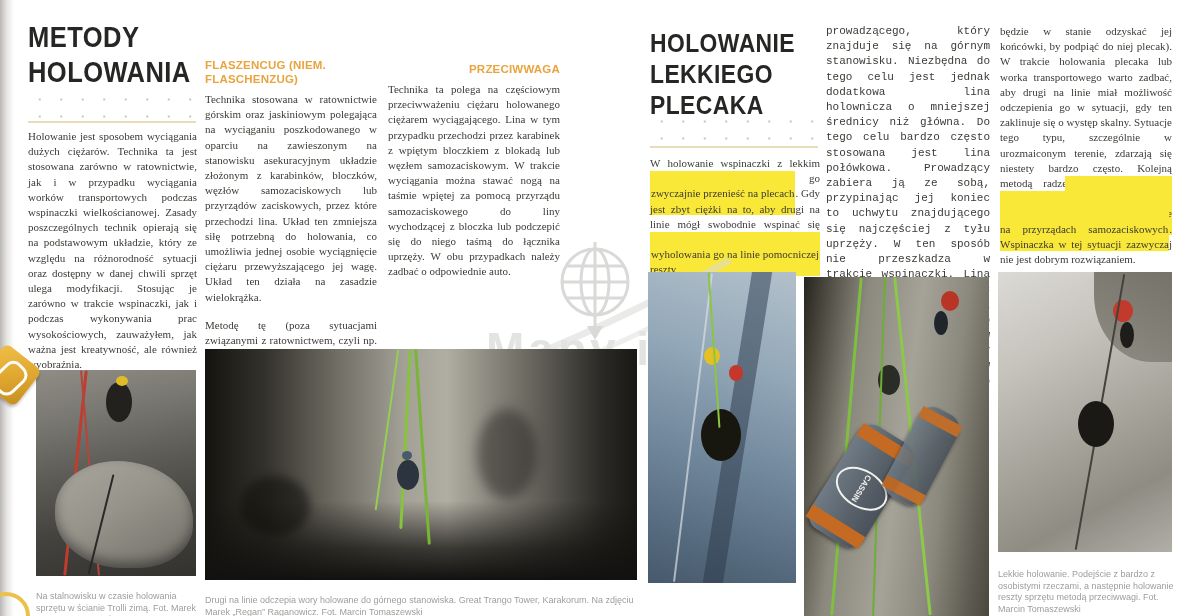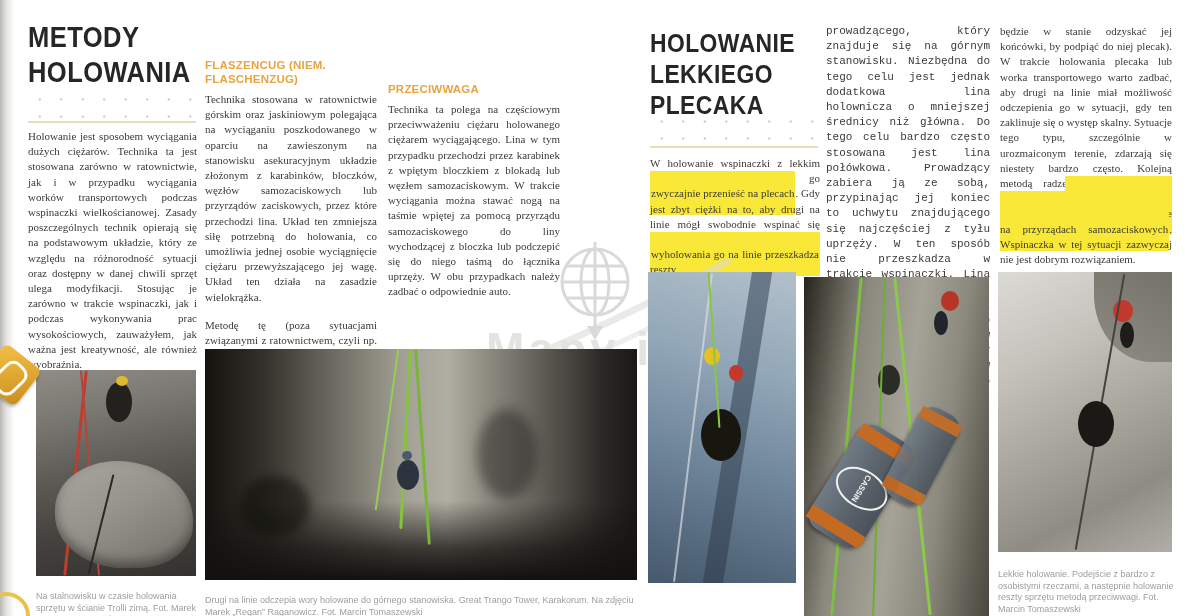--- a/index.html
+++ b/index.html
@@ -90,21 +90,21 @@
       <p>Holowanie jest sposobem wyciągania dużych ciężarów. Technika ta jest stosowana zarówno w ratownictwie, jak i w przypadku wyciągania worków transportowych podczas wspinaczki wielkościanowej. Zasady poszczególnych technik opierają się na podstawowym układzie, który ze względu na różnorodność sytuacji oraz dostępny w danej chwili sprzęt ulega modyfikacji. Stosując je zarówno w trakcie wspinaczki, jak i podczas wykonywania prac wysokościowych, zauważyłem, jak ważna jest kreatywność, ale również wyobraźnia.</p>
     </div>
 
     <div class="col" style="left:205px;top:22px;width:172px;margin-top:36px;">
       <h3 class="sechead">FLASZENCUG (NIEM. FLASCHENZUG)</h3>
       <p>Technika stosowana w ratownictwie górskim oraz jaskiniowym polegająca na wyciąganiu poszkodowanego w oparciu na zawieszonym na stanowisku asekuracyjnym układzie złożonym z karabinków, bloczków, węzłów samozaciskowych lub przyrządów zaciskowych, przez które przechodzi lina. Układ ten zmniejsza siłę potrzebną do holowania, co umożliwia jednej osobie wyciągnięcie ciężaru przewyższającego jej wagę. Układ ten działa na zasadzie wielokrążka.</p>
       <p>Metodę tę (poza sytuacjami związanymi z ratownictwem, czyli np. wyciąganiem poszkodowanego ze szczeliny, do górnego stanowiska) stosuje się również w czasie wielodniowych wspinaczek, w trakcie których zespół ma do wyciągnięcia</p>
     </div>
 
     <div class="col" style="left:388px;top:22px;width:172px;">
-      <h3 class="sechead" style="margin-top:60px;">PRZECIWWAGA</h3>
+      <h3 class="sechead" style="margin-top:40px;text-align:right;">PRZECIWWAGA</h3>
       <p>Technika ta polega na częściowym przeciwważeniu ciężaru holowanego ciężarem wyciągającego. Lina w tym przypadku przechodzi przez karabinek z wpiętym bloczkiem z blokadą lub węzłem samozaciskowym. W trakcie wyciągania można stawać nogą na taśmie wpiętej za pomocą przyrządu samozaciskowego do liny wychodzącej z bloczka lub podczepić się do niego taśmą do łącznika uprzęży. W obu przypadkach należy zadbać o odpowiednie auto.</p>
     </div>
 
     <figure class="photo ph1" style="left:36px;top:370px;width:160px;height:206px;">
       <div class="shape blob" style="left:44%;top:6%;width:26px;height:40px;background:#22211e;"></div>
       <div class="shape blob" style="left:50%;top:3%;width:12px;height:10px;background:#dfba2a;"></div>
       <div class="rope" style="left:24%;top:0;width:2.5px;height:100%;background:#c03c2e;transform:rotate(6deg);"></div>
       <div class="rope" style="left:33%;top:0;width:2px;height:100%;background:#b5453a;transform:rotate(-5deg);"></div>
       <div class="shape" style="left:12%;top:44%;width:86%;height:52%;border-radius:45% 55% 40% 50%;background:linear-gradient(150deg,#aaa79f 0%,#96938b 45%,#716e67 100%);box-shadow:inset 0 -6px 12px rgba(0,0,0,.4);"></div>
       <div class="rope" style="left:40%;top:50%;width:2px;height:50%;background:#2a2925;transform:rotate(14deg);"></div>
@@ -127,21 +127,21 @@
   <section>
     <h1 class="ptitle" style="left:650px;top:28px;font-size:26px;line-height:31px;">
       <span>HOLOWANIE</span><br>
       <span>LEKKIEGO</span><br>
       <span>PLECAKA</span>
     </h1>
     <div class="dots" style="left:650px;top:112px;width:172px;height:30px;"></div>
     <div class="divider" style="left:650px;top:146px;width:168px;"></div>
 
     <div class="col" style="left:650px;top:156px;width:170px;">
-      <p><span>W holowanie wspinaczki z lekkim plecakiem najlepiej jest go </span><span class="hl">zwyczajnie przenieść na plecach</span><span>. Gdy jest zbyt ciężki na to, aby drugi na linie mógł swobodnie wspinać się klasycznie, jest możliwość </span><span class="hl">wyholowania go na linie przeszkadza</span><span> reszty</span></p>
+      <p><span>W holowanie wspinaczki z lekkim plecakiem najlepiej jest go </span><span class="hl">zwyczajnie przenieść na plecach</span><span>. Gdy jest zbyt ciężki na to, aby drugi na linie mógł swobodnie wspinać się klasycznie, jest możliwość </span><span class="hl">wyholowania go na linie pomocniczej</span><span> reszty</span></p>
     </div>
 
     <div class="col" style="left:826px;top:24px;width:164px;font-family:Liberation Mono, monospace;">
       <p>prowadzącego, który znajduje się na górnym stanowisku. Niezbędna do tego celu jest jednak dodatkowa lina holownicza o mniejszej średnicy niż główna. Do tego celu bardzo często stosowana jest lina połówkowa. Prowadzący zabiera ją ze sobą, przypinając jej koniec to uchwytu znajdującego się najczęściej z tyłu uprzęży. W ten sposób nie przeszkadza w trakcie wspinaczki. Lina ta może również służyć do podawania sprzętu z dolnego stanowiska (do połowy jej długości, w przeciwnym razie, gdy wyciąg biegnie np. w lekkim trawersie lub przewieszeniu, asekurant nie</p>
     </div>
 
     <div class="col" style="left:1000px;top:24px;width:172px;">
       <p><span>będzie w stanie odzyskać jej końcówki, by podpiąć do niej plecak). W trakcie holowania plecaka lub worka transportowego warto zadbać, aby drugi na linie miał możliwość odczepienia go w sytuacji, gdy ten zaklinuje się o występ skalny. Sytuacje tego typu, szczególnie w urozmaiconym terenie, zdarzają się niestety bardzo często. Kolejną metodą radzenia sobie z lekkim bagażem jest </span><span class="hl">podpięcie go taśmą do łącznika uprzęży oraz podchodzenie na przyrządach samozaciskowych</span><span>. Wspinaczka w tej sytuacji zazwyczaj nie jest dobrym rozwiązaniem.</span></p>
     </div>
 

